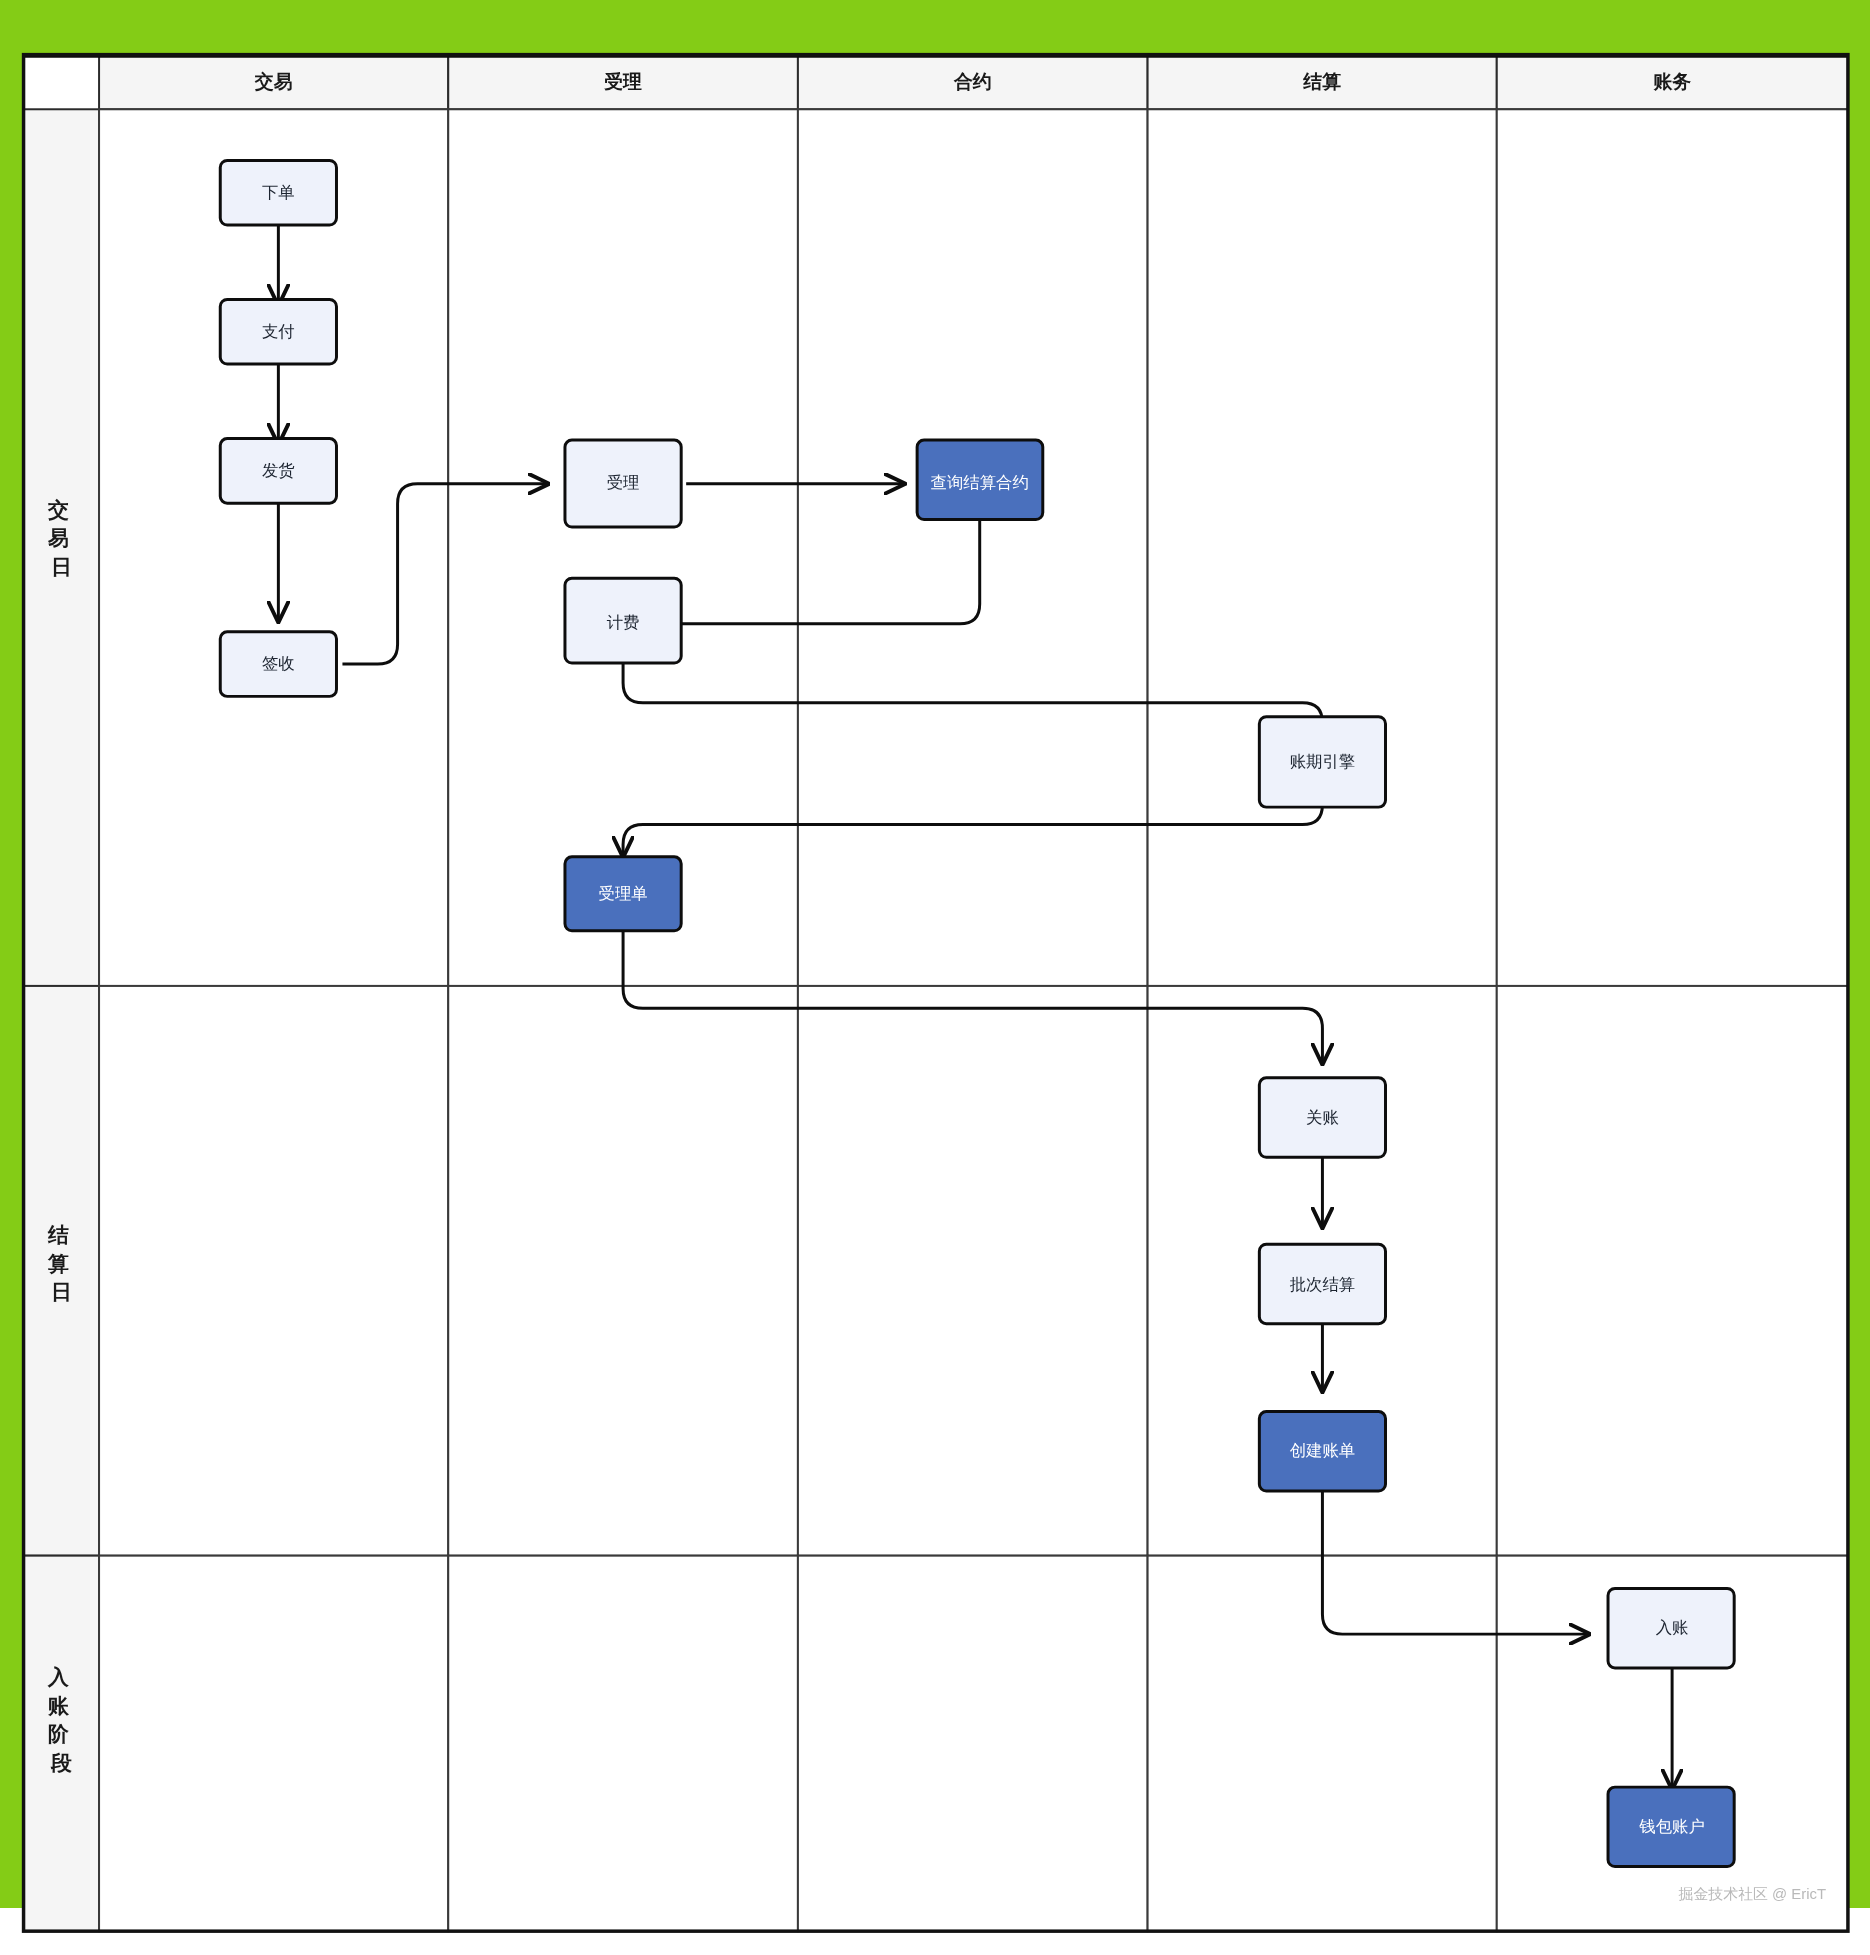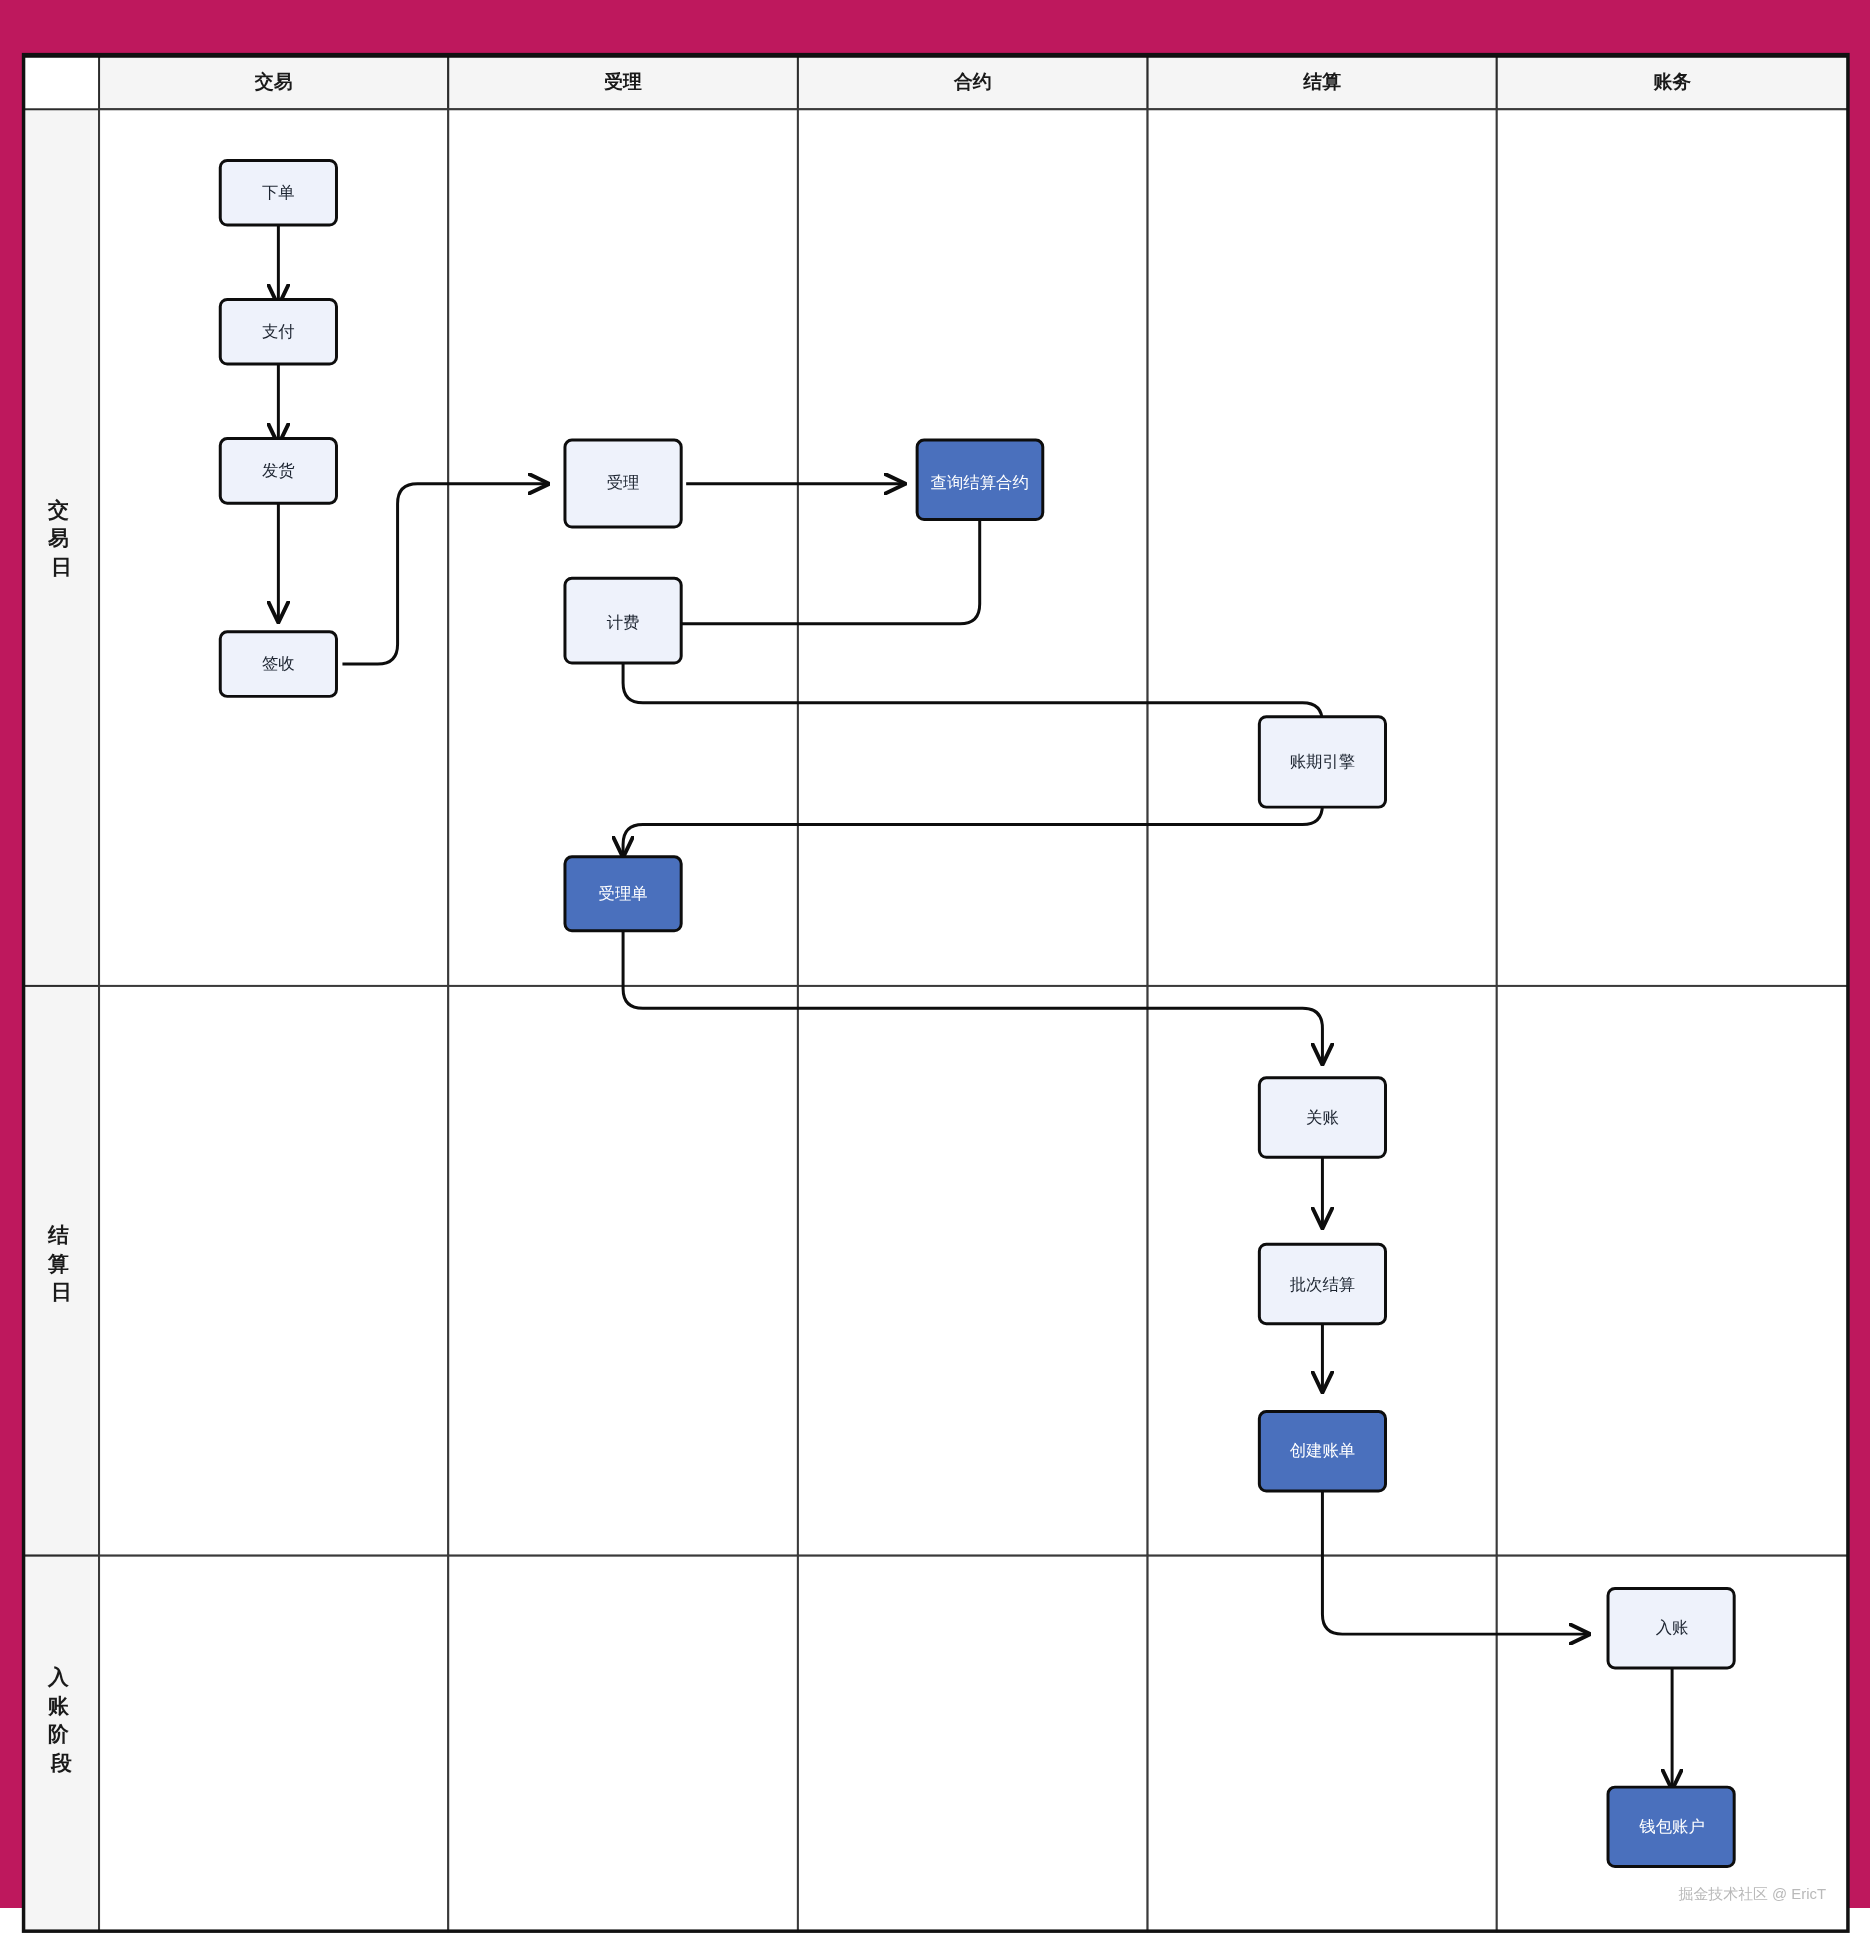--- a/index.html
+++ b/index.html
@@ -10,21 +10,21 @@
   body {
     font-family: "Liberation Sans", "DejaVu Sans", sans-serif;
     width: 1871px;
     height: 1955px;
     overflow: hidden;
   }
   #stage {
     position: relative;
     width: 1871px;
     height: 1908px;
-    background: #be185d;
+    background: #84cc16;
   }
   svg#diagram {
     position: absolute;
     left: 0;
     top: 0;
     width: 1871px;
     height: 1955px;
     display: block;
   }
   .lane-header-cell {

